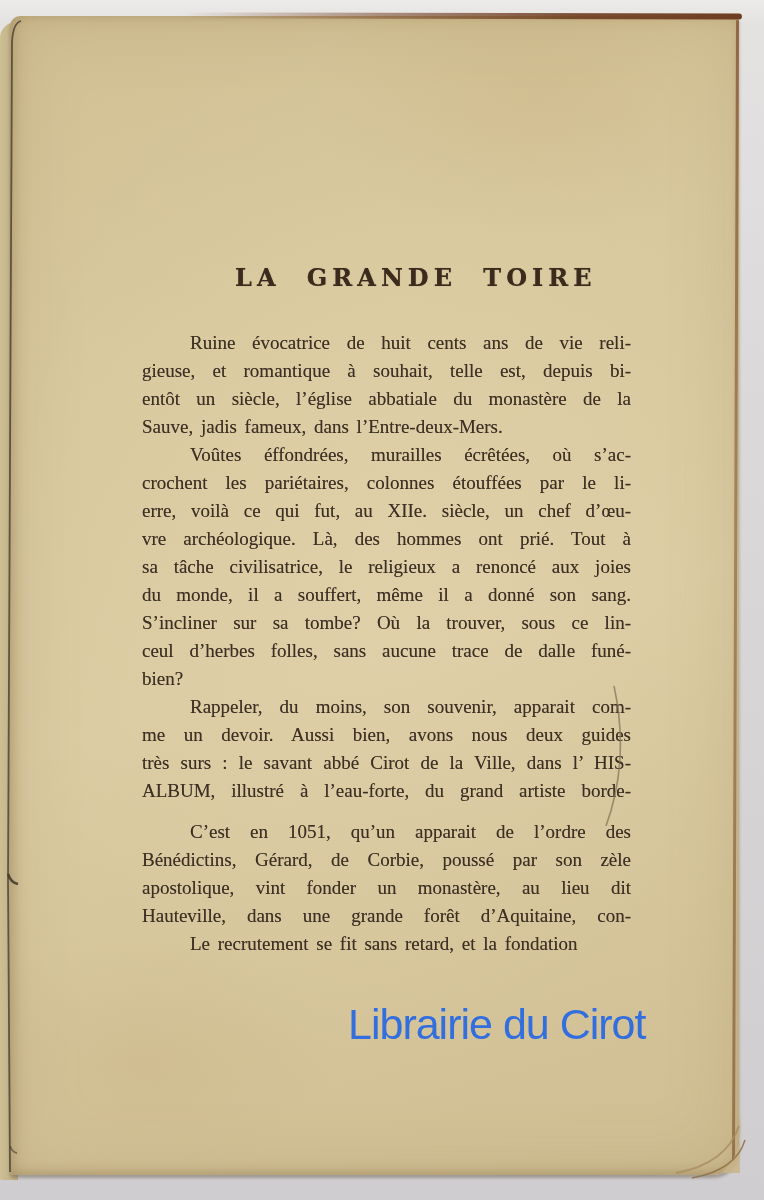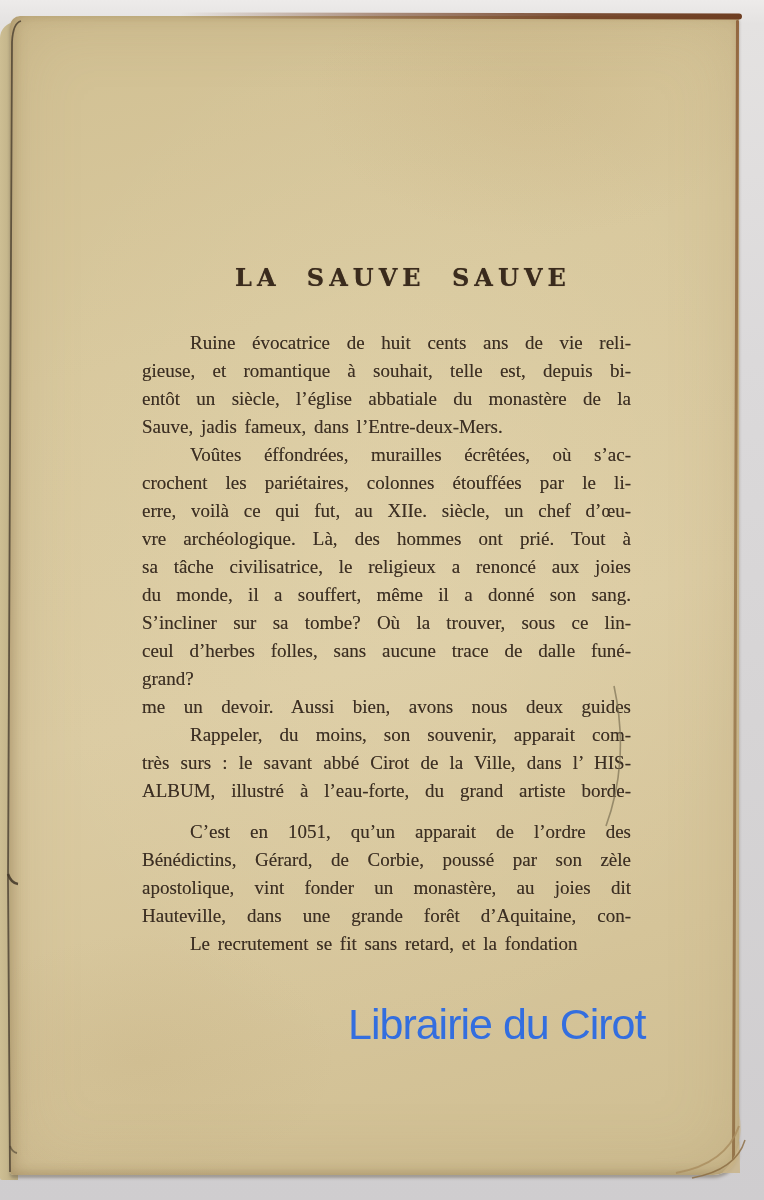--- a/index.html
+++ b/index.html
@@ -125,50 +125,50 @@
   }
 </style>
 </head>
 <body>
 
 <div class="photo">
 
   <div class="page-under"></div>
 
   <div class="page">
-    <div class="page-title">LA SAUVE SAUVE</div>
+    <div class="page-title">LA GRANDE TOIRE</div>
 
     <div class="text-block" id="text-block" style="left:132px; top:313px;">
         <div class="para">
           <div class="line first">Ruine évocatrice de huit cents ans de vie reli-</div>
           <div class="line">gieuse, et romantique à souhait, telle est, depuis bi-</div>
           <div class="line">entôt un siècle, l’église abbatiale du monastère de la</div>
           <div class="line last">Sauve, jadis fameux, dans l’Entre-deux-Mers.</div>
         </div>
         <div class="para">
           <div class="line first">Voûtes éffondrées, murailles écrêtées, où s’ac-</div>
           <div class="line">crochent les pariétaires, colonnes étouffées par le li-</div>
           <div class="line">erre, voilà ce qui fut, au XIIe. siècle, un chef d’œu-</div>
           <div class="line">vre archéologique. Là, des hommes ont prié. Tout à</div>
           <div class="line">sa tâche civilisatrice, le religieux a renoncé aux joies</div>
           <div class="line">du monde, il a souffert, même il a donné son sang.</div>
           <div class="line">S’incliner sur sa tombe? Où la trouver, sous ce lin-</div>
           <div class="line">ceul d’herbes folles, sans aucune trace de dalle funé-</div>
-          <div class="line last">grand?</div>
+          <div class="line last">bien?</div>
         </div>
         <div class="para">
+          <div class="line first">Rappeler, du moins, son souvenir, apparait com-</div>
           <div class="line">me un devoir. Aussi bien, avons nous deux guides</div>
-          <div class="line first">Rappeler, du moins, son souvenir, apparait com-</div>
           <div class="line">très surs : le savant abbé Cirot de la Ville, dans l’ HIS-</div>
           <div class="line">ALBUM, illustré à l’eau-forte, du grand artiste borde-</div>
         </div>
         <div class="para section-break">
           <div class="line first">C’est en 1051, qu’un apparait de l’ordre des</div>
           <div class="line">Bénédictins, Gérard, de Corbie, poussé par son zèle</div>
-          <div class="line">apostolique, vint fonder un monastère, au joies dit</div>
+          <div class="line">apostolique, vint fonder un monastère, au lieu dit</div>
           <div class="line">Hauteville, dans une grande forêt d’Aquitaine, con-</div>
         </div>
         <div class="para">
           <div class="line first last">Le recrutement se fit sans retard, et la fondation</div>
         </div>
       </div>
 
   </div>
 
   <div class="top-edge"></div>

